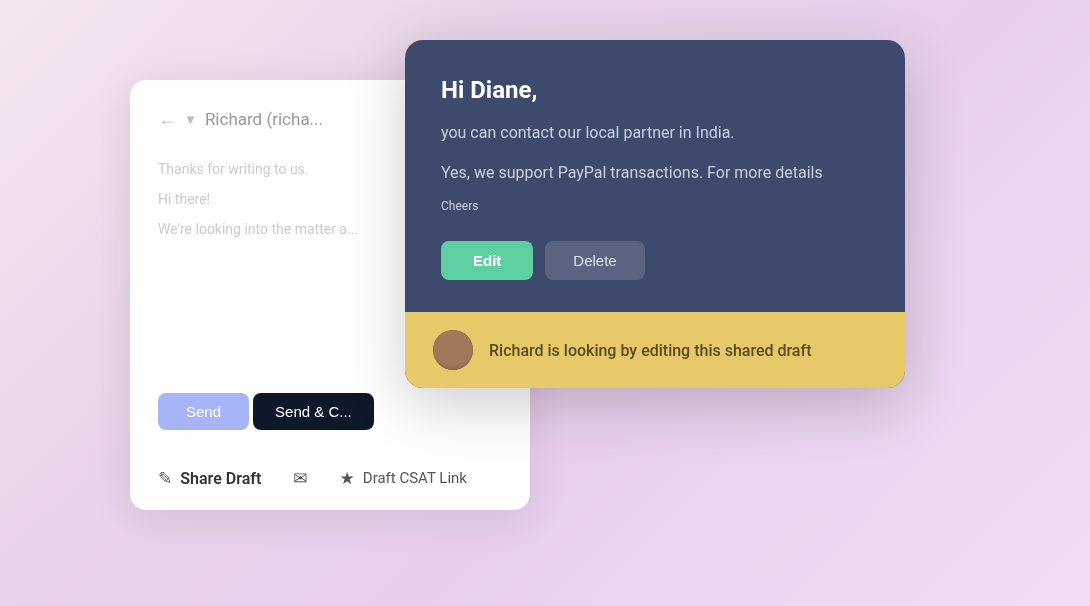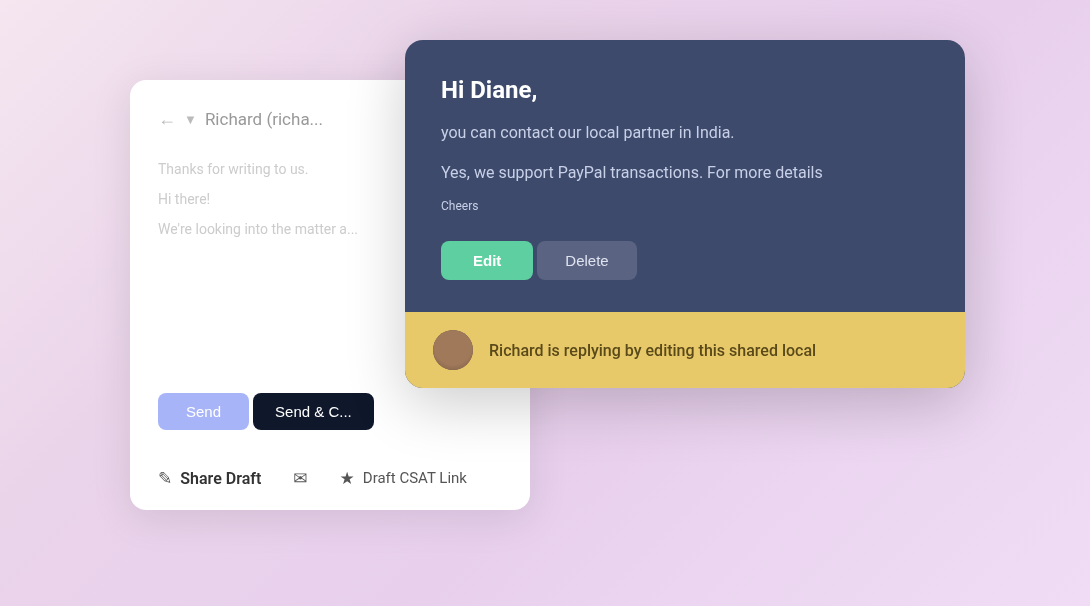--- a/index.html
+++ b/index.html
@@ -115,21 +115,21 @@
       font-weight: 600;
       font-size: 16px;
       color: #333;
     }
 
     
     .popup-card {
       position: absolute;
       left: 405px;
       top: 40px;
-      width: 560px;
+      width: 500px;
       background: #3d4a6b;
       border-radius: 18px;
       box-shadow: 0 16px 60px rgba(0,0,0,0.20);
       padding: 36px 36px 0 36px;
       z-index: 10;
       overflow: hidden;
     }
 
     .popup-greeting {
       font-size: 24px;
@@ -146,21 +146,21 @@
     }
 
     .popup-cheers {
       font-size: 12px;
       color: #c8d0e8;
       margin-bottom: 28px;
     }
 
     .popup-btn-row {
       display: flex;
-      gap: 4px;
+      gap: 12px;
       margin-bottom: 32px;
     }
 
     .btn-edit {
       background: #5ecfa0;
       color: #fff;
       border: none;
       border-radius: 8px;
       padding: 11px 32px;
       font-size: 15px;
@@ -258,15 +258,15 @@
 
   <div class="popup-btn-row">
     <button class="btn-edit">Edit</button>
     <button class="btn-delete">Delete</button>
   </div>
 
   <div class="notification-banner">
     <div class="notification-avatar">
       <div class="avatar-face"></div>
     </div>
-    <span class="notification-text">Richard is replying by editing this shared local</span>
+    <span class="notification-text">Richard is looking by editing this shared draft</span>
   </div>
 </div>
 
 </body></html>

